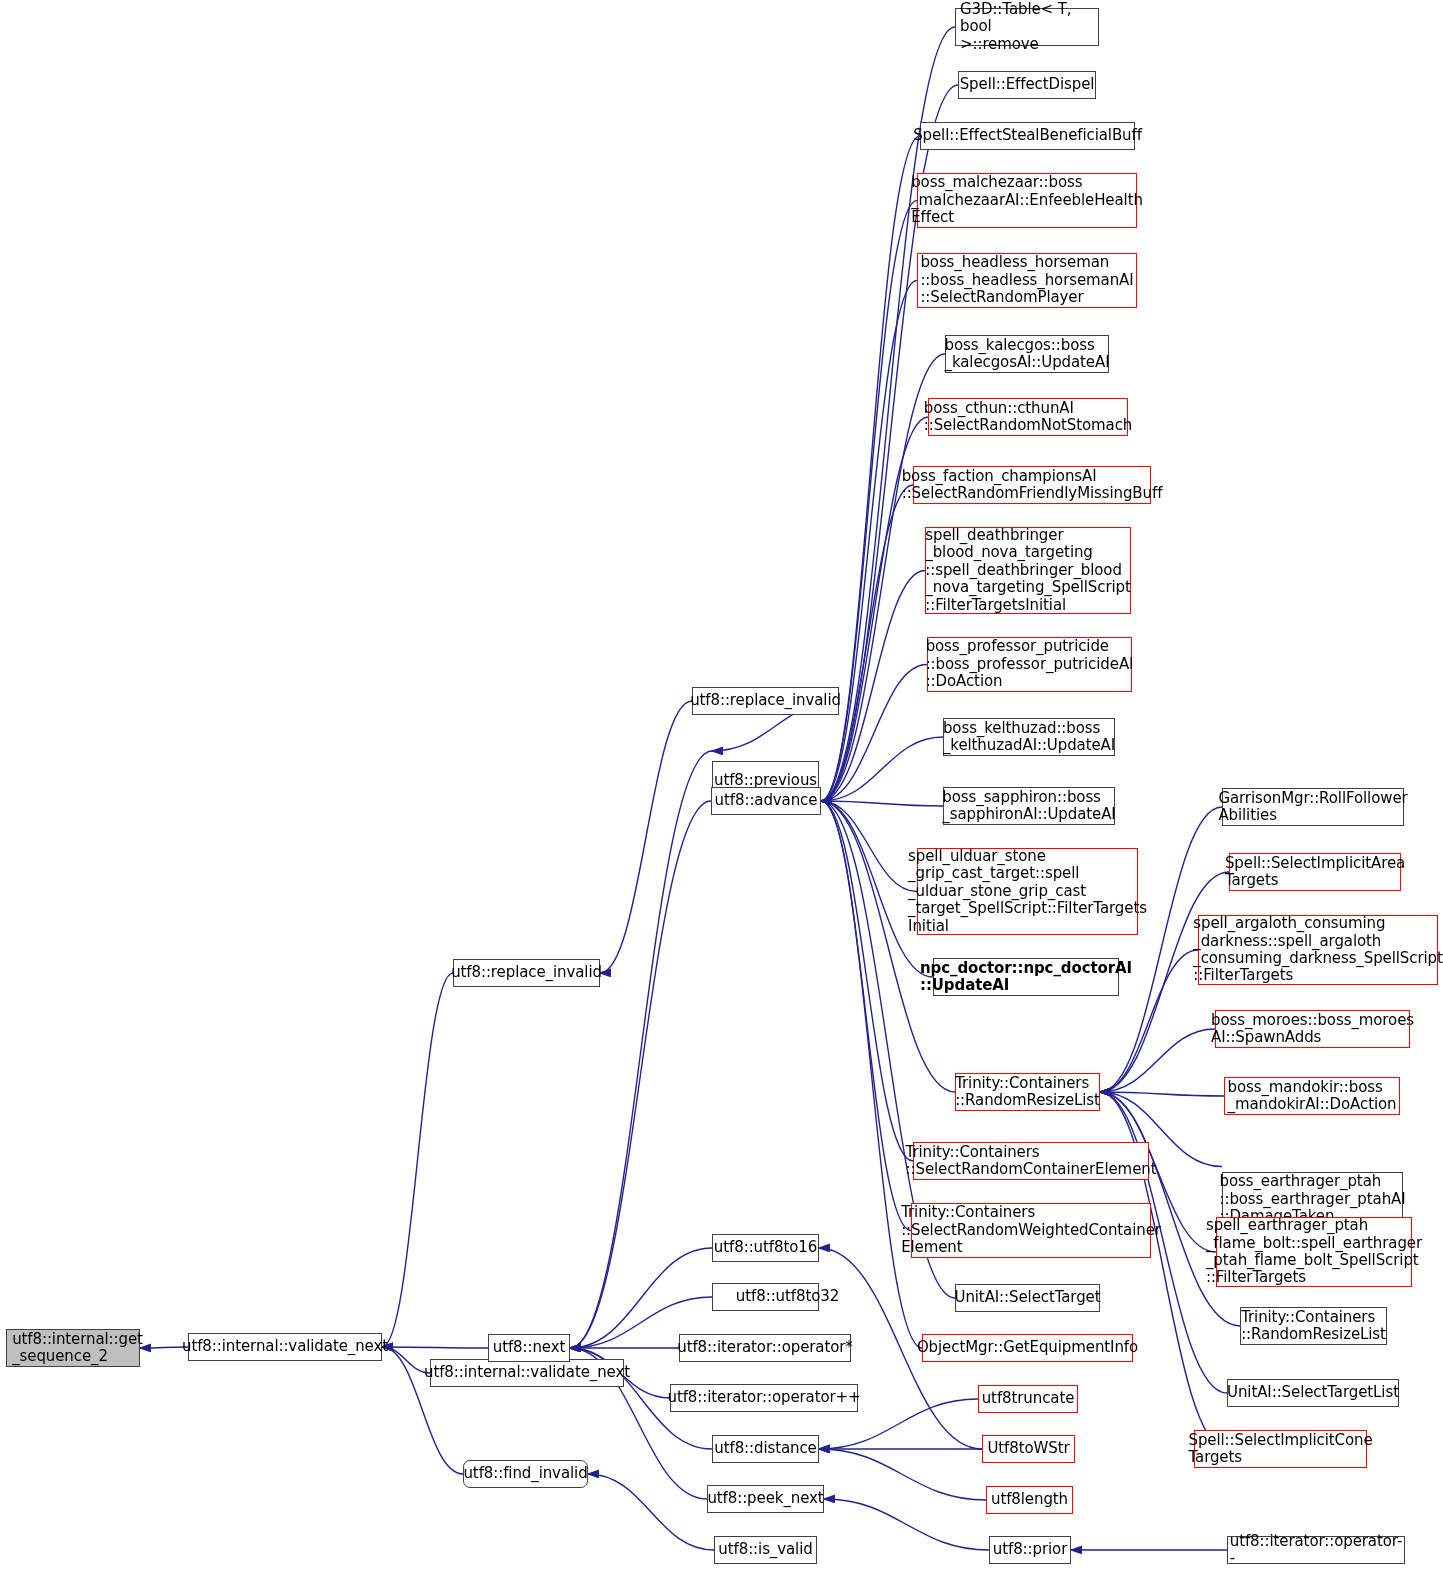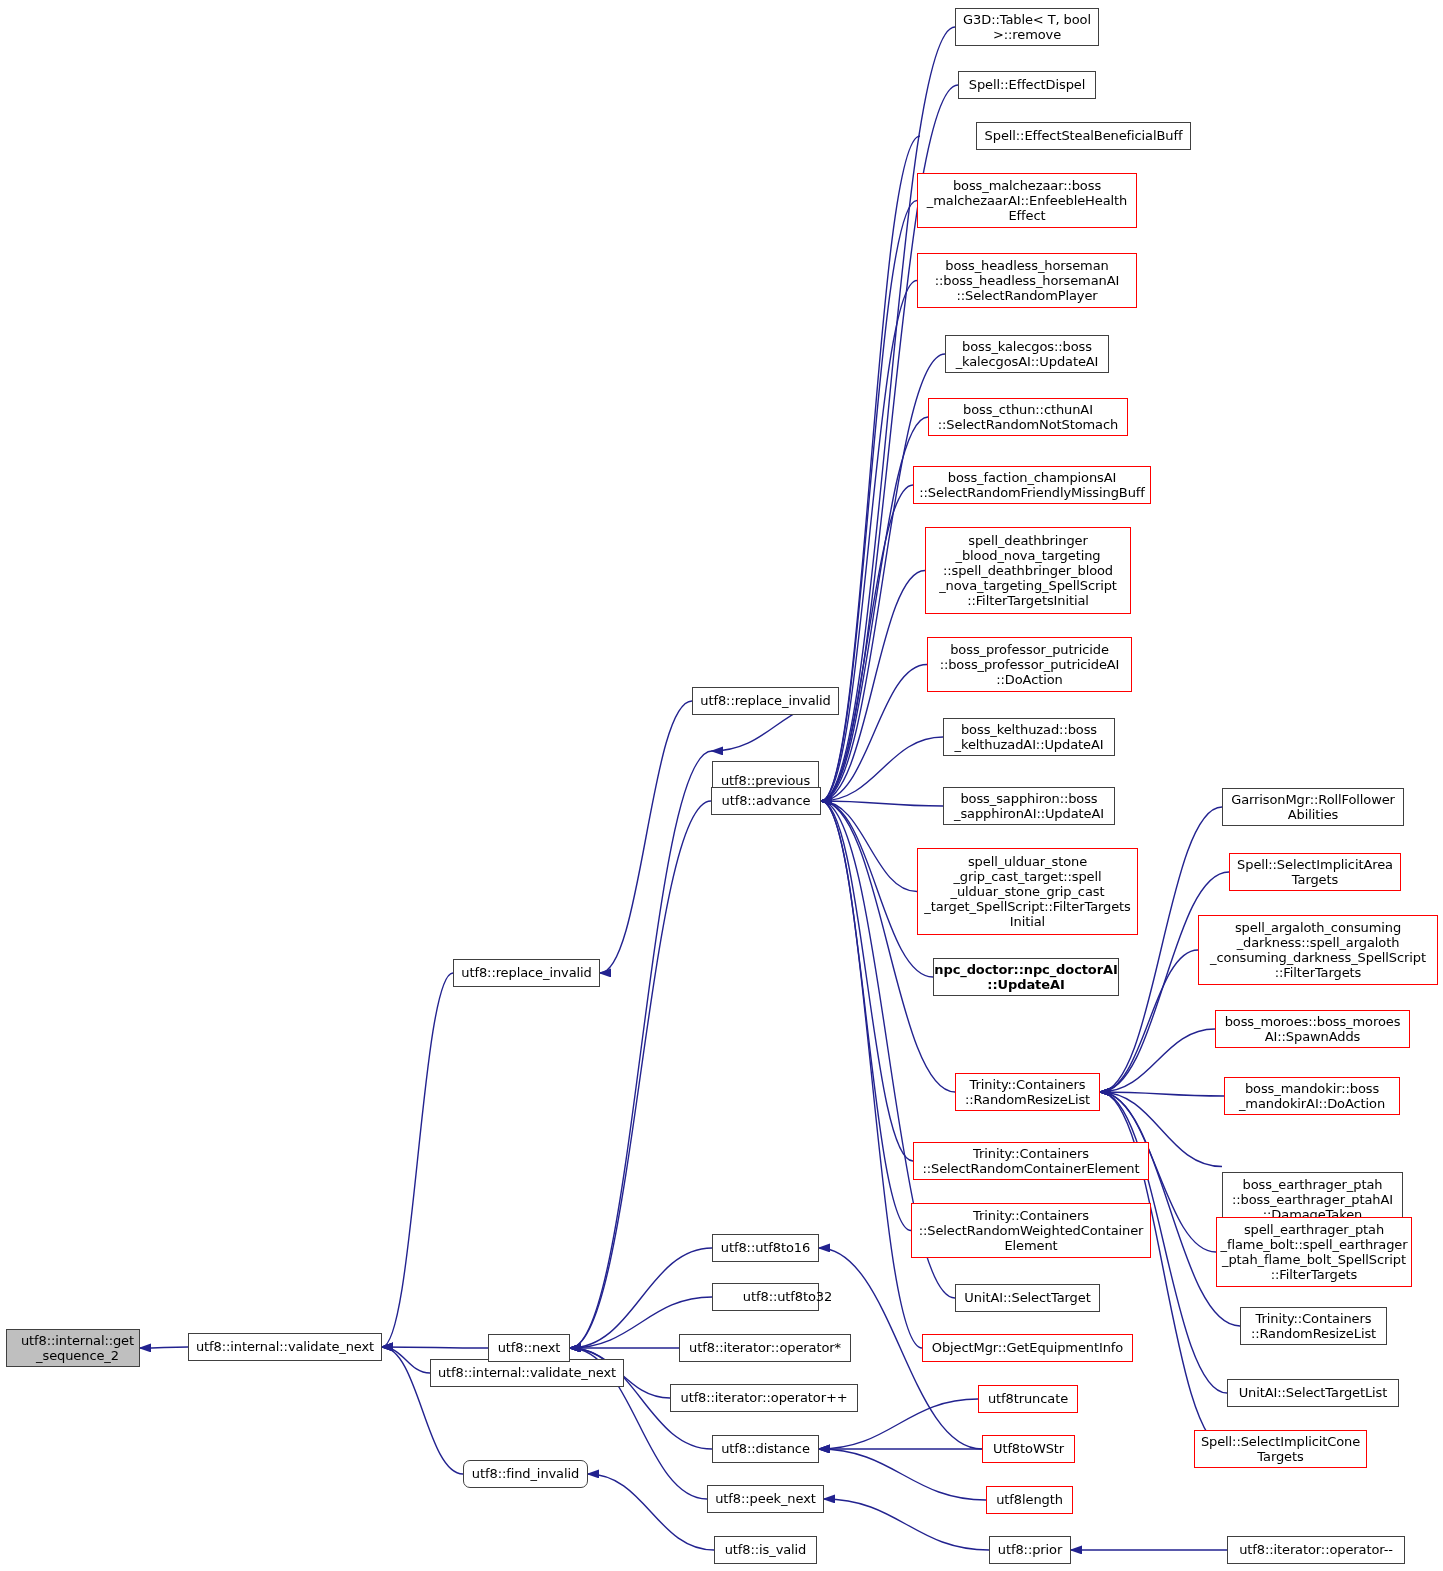--- a/index.html
+++ b/index.html
@@ -1,21 +1,21 @@
 <!DOCTYPE html>
 <html><head>
 <meta charset="utf-8">
 <style>
   html,body{margin:0;padding:0;background:#ffffff;}
   #canvas{position:relative;width:1443px;height:1571px;overflow:hidden;
           font-family:"DejaVu Sans","Liberation Sans",sans-serif;background:#fff;}
   svg.edges{position:absolute;left:0;top:0;width:1443px;height:1571px;pointer-events:none;}
   .node{position:absolute;box-sizing:border-box;display:flex;align-items:center;
-        justify-content:center;text-align:center;background:#ffffff;
-        border:1px solid #404040;font-size:13px;color:#000;line-height:1.16;
+        justify-content:center;background:#ffffff;
+        border:1px solid #404040;font-size:15px;color:#000;line-height:1.16;
         padding:2px 4px;white-space:pre-line;letter-spacing:-0.1px;}
   .node.red{border:1px solid #ff0000;}
   .node.cur{background:#bfbfbf;border:1px solid #404040;padding-left:13px;}
 </style>
 </head>
 <body>
 
 <div id="canvas">
   <svg class="edges">
     <defs>
@@ -90,21 +90,21 @@
     <div class="node" style="left: 670px; top: 1384px; width: 188px; height: 28px;">utf8::iterator::operator++</div>
     <div class="node" style="left: 712px; top: 1435px; width: 107px; height: 28px;">utf8::distance</div>
     <div class="node" style="left: 707px; top: 1485px; width: 117px; height: 28px;">utf8::peek_next</div>
     <div class="node" style="left: 714px; top: 1536px; width: 103px; height: 28px;">utf8::is_valid</div>
     <div class="node" style="left: 692px; top: 687px; width: 147px; height: 28px;">utf8::replace_invalid</div>
     <div class="node" style="left: 712px; top: 737px; width: 107px; height: 40px; margin-top: 24px;">utf8::previous</div>
     <div class="node" style="left: 711px; top: 787px; width: 110px; height: 28px;">utf8::advance</div>
     <div class="node" style="left: 955px; top: 8px; width: 144px; height: 38px;">G3D::Table&lt; T, bool
 &gt;::remove</div>
     <div class="node" style="left: 958px; top: 71px; width: 138px; height: 28px;">Spell::EffectDispel</div>
-    <div class="node" style="left: 976px; top: 122px; width: 215px; height: 28px;">Spell::EffectStealBeneficialBuff</div>
+    <div class="node" style="left: 920px; top: 122px; width: 215px; height: 28px;">Spell::EffectStealBeneficialBuff</div>
     <div class="node red" style="left: 917px; top: 173px; width: 220px; height: 55px;">boss_malchezaar::boss
 _malchezaarAI::EnfeebleHealth
 Effect</div>
     <div class="node red" style="left: 917px; top: 253px; width: 220px; height: 55px;">boss_headless_horseman
 ::boss_headless_horsemanAI
 ::SelectRandomPlayer</div>
     <div class="node" style="left: 945px; top: 335px; width: 164px; height: 38px;">boss_kalecgos::boss
 _kalecgosAI::UpdateAI</div>
     <div class="node red" style="left: 928px; top: 398px; width: 200px; height: 38px;">boss_cthun::cthunAI
 ::SelectRandomNotStomach</div>

